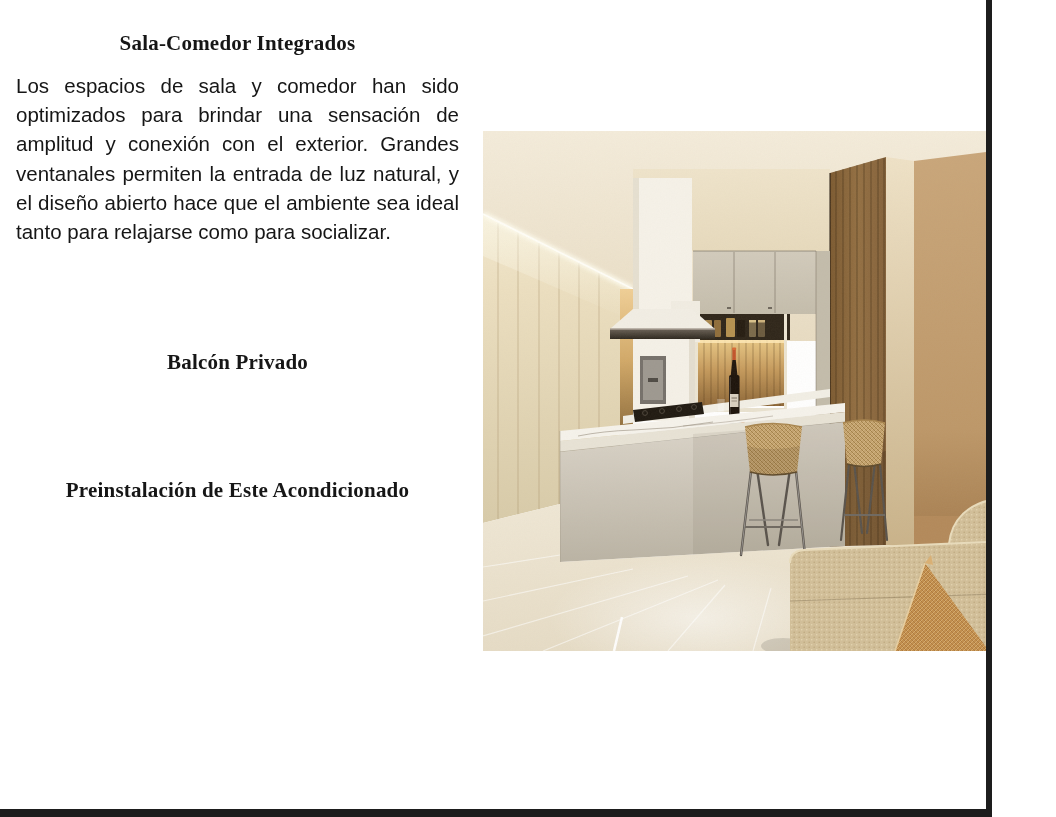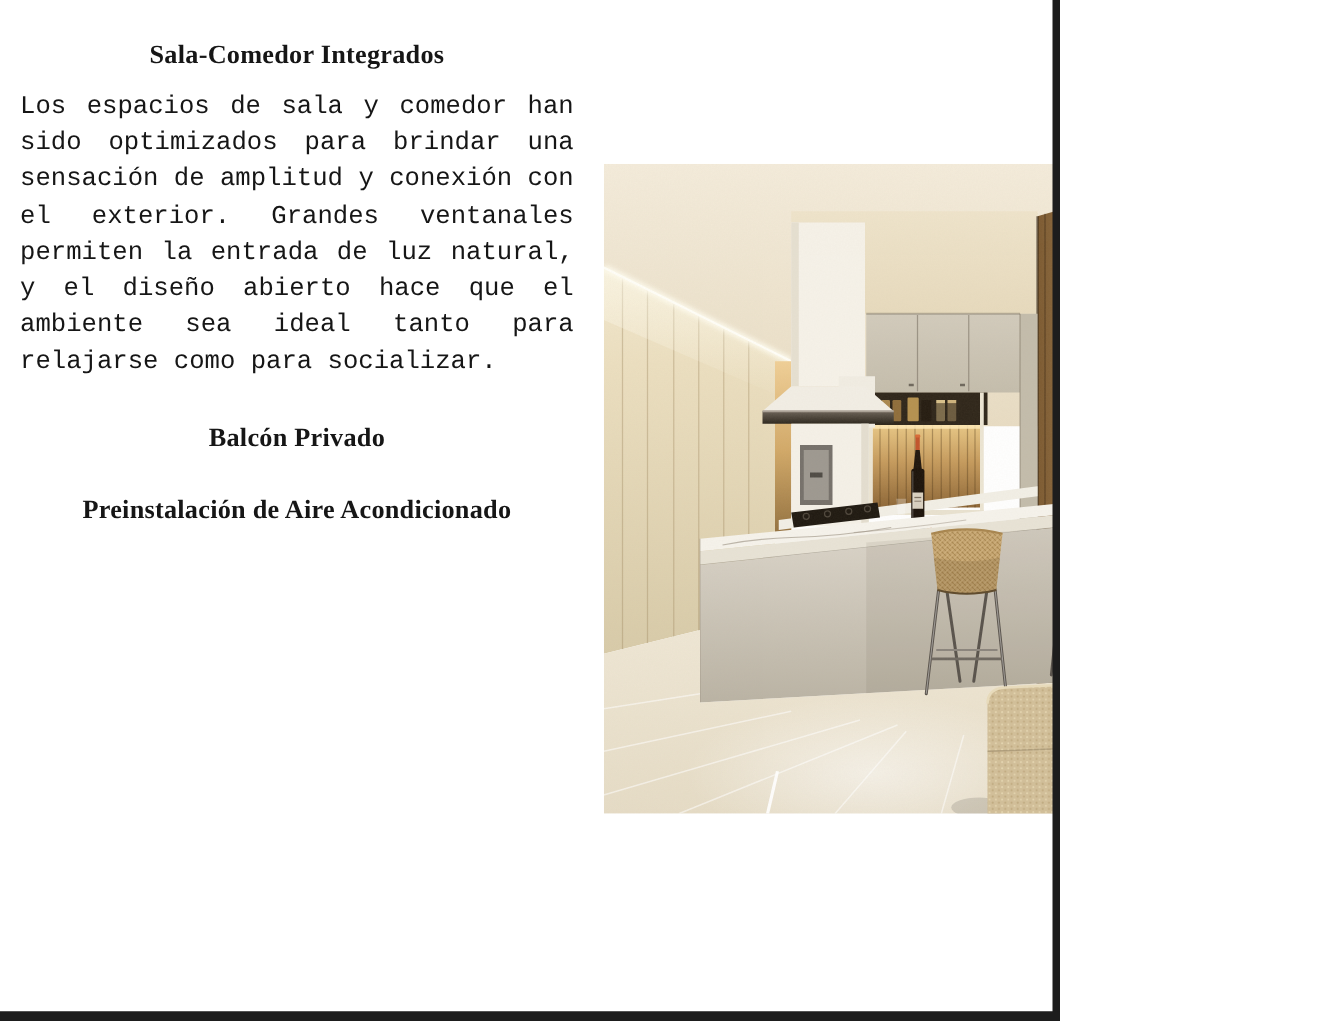--- a/index.html
+++ b/index.html
@@ -1,31 +1,31 @@
 <!DOCTYPE html>
 <html><head>
 <meta charset="utf-8">
 <style>
   html,body{margin:0;padding:0;background:#ffffff;}
   #canvas{
-    position:relative;width:848px;height:817px;background:#ffffff;
+    position:relative;width:992px;height:817px;background:#ffffff;
     overflow:hidden;font-family:"Liberation Serif", serif;
   }
   .text-col{
     position:absolute;left:16px;top:31px;width:443px;color:#161616;
   }
   .sec h2{
     font-size:21px;line-height:24px;font-weight:bold;text-align:center;
     margin:0 0 16px 0;letter-spacing:0.2px;font-family:"Liberation Serif", serif;
   }
   .sec p{
     font-size:20.5px;line-height:29.2px;text-align:justify;margin:0;
-    font-family:Liberation Mono, monospace;
-  }
-  .sec + .sec{margin-top:33px;}
+    font-family:Liberation Sans, sans-serif;
+  }
+  .sec + .sec{margin-top:104px;}
   .photo{
     position:absolute;left:483px;top:131px;width:569px;height:520px;margin:0;
     overflow:hidden;
   }
   .photo svg{display:block;}
   .edge-right{
     position:absolute;top:0;right:0;width:6px;height:817px;background:#1d1d1d;z-index:10;
   }
   .edge-bottom{
     position:absolute;left:0;bottom:0;width:1056px;height:8px;background:#1d1d1d;z-index:10;
@@ -38,21 +38,21 @@
 
   <div class="text-col">
     <section class="sec">
       <h2>Sala-Comedor Integrados</h2>
       <p>Los espacios de sala y comedor han sido optimizados para brindar una sensación de amplitud y conexión con el exterior. Grandes ventanales permiten la entrada de luz natural, y el diseño abierto hace que el ambiente sea ideal tanto para relajarse como para socializar.</p>
     </section>
     <section class="sec">
       <h2>Balcón Privado</h2>
     </section>
     <section class="sec">
-      <h2>Preinstalación de Aire Acondicionado</h2>
+      <h2>Preinstalación de Este Acondicionado</h2>
     </section>
   </div>
 
   <figure class="photo">
     <svg width="569" height="520" viewBox="0 0 569 520" xmlns="http://www.w3.org/2000/svg">
       <defs>
         <linearGradient id="gCeil" x1="0" y1="0" x2="0" y2="1">
           <stop offset="0" stop-color="#f4ecdb"></stop>
             <stop offset="1" stop-color="#e8dcc3"></stop>
         </linearGradient>

